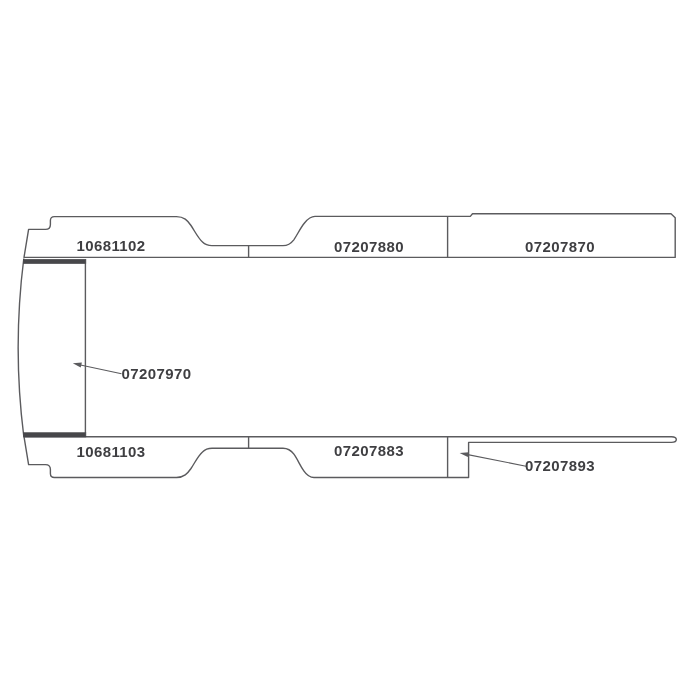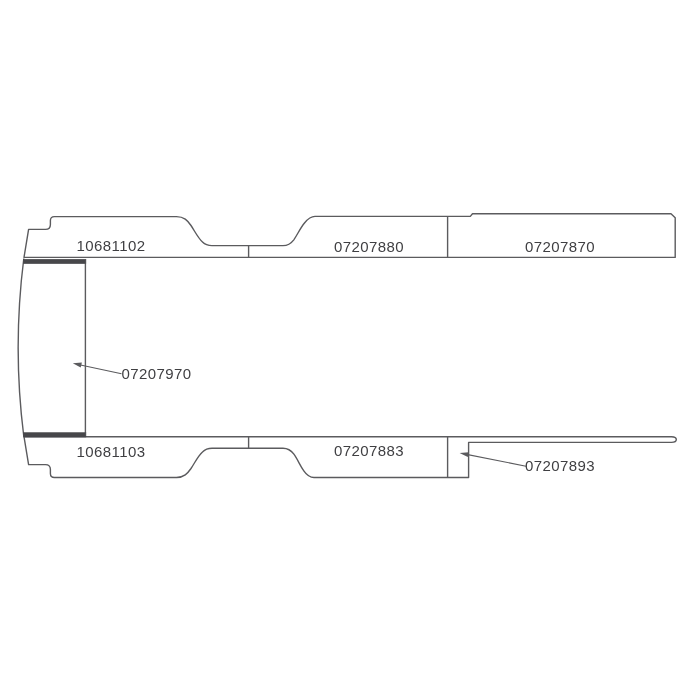--- a/index.html
+++ b/index.html
@@ -8,20 +8,21 @@
     --text:#3f3f42;
     --background:#ffffff;
   }
   html,body{margin:0;padding:0;background:var(--background);}
   .canvas{
     position:relative;
     width:700px;height:700px;
     background:var(--background);
     font-family:"Liberation Sans","DejaVu Sans",sans-serif;
     overflow:hidden;
+    font-weight:bold;
   }
   svg{display:block;}
   .ln{fill:none;stroke:var(--line);stroke-width:1.4;stroke-linejoin:round;stroke-linecap:butt;}
   .thin{fill:none;stroke:var(--line);stroke-width:1.1;}
   .bar{fill:var(--bar);stroke:var(--bar);stroke-width:0.6;}
   .arrow{fill:var(--line);stroke:none;}
   .lbl{
     fill:var(--text);
     font-family:"Liberation Sans","DejaVu Sans",sans-serif;
     font-size:15px;

